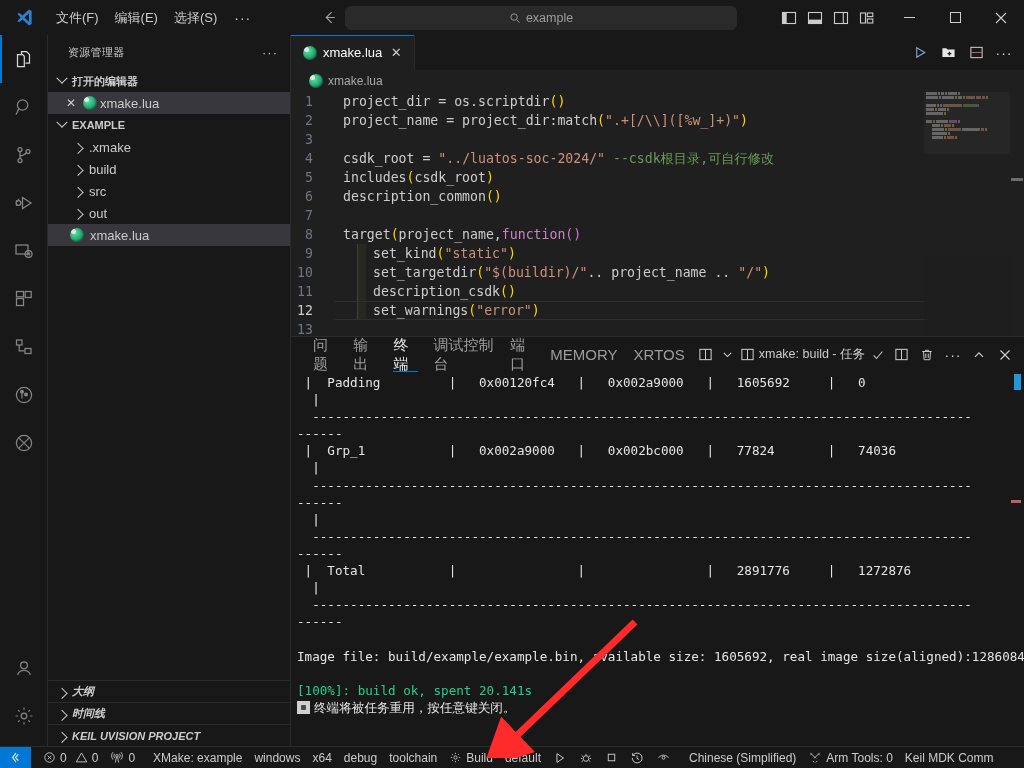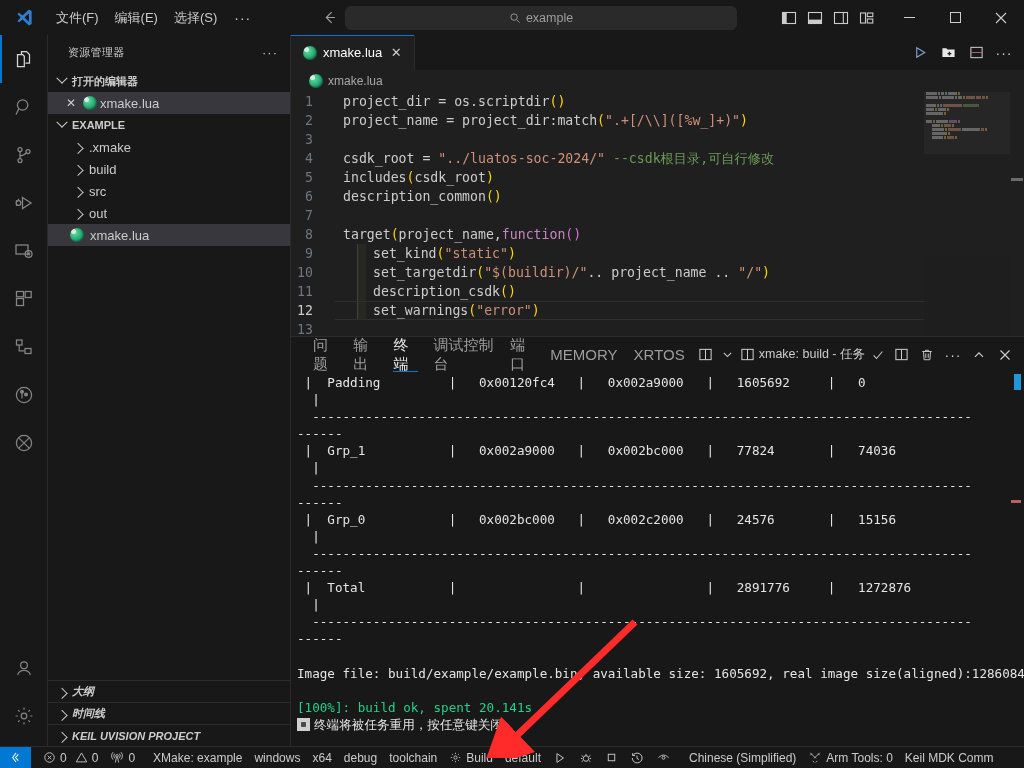--- a/index.html
+++ b/index.html
@@ -604,21 +604,20 @@
         <div class="terminal">
           <div id="term-lines">
               <div class="tline t-white"> |  Padding         |   0x00120fc4   |   0x002a9000   |   1605692     |   0</div>
               <div class="tline t-white">  |</div>
               <div class="tline t-white">  ---------------------------------------------------------------------------------------</div>
               <div class="tline t-white">------</div>
               <div class="tline t-white"> |  Grp_1           |   0x002a9000   |   0x002bc000   |   77824       |   74036</div>
               <div class="tline t-white">  |</div>
               <div class="tline t-white">  ---------------------------------------------------------------------------------------</div>
               <div class="tline t-white">------</div>
-              <div class="tline t-white"> |  Grp_0           |   0x002bc000   |   0x002c2000   |   24576       |   15156</div>
               <div class="tline t-white">  |</div>
               <div class="tline t-white">  ---------------------------------------------------------------------------------------</div>
               <div class="tline t-white">------</div>
               <div class="tline t-white"> |  Total           |                |                |   2891776     |   1272876</div>
               <div class="tline t-white">  |</div>
               <div class="tline t-white">  ---------------------------------------------------------------------------------------</div>
               <div class="tline t-white">------</div>
               <div class="tline t-white"></div>
               <div class="tline t-white">Image file: build/example/example.bin, available size: 1605692, real image size(aligned):1286084</div>
               <div class="tline t-white"></div>

